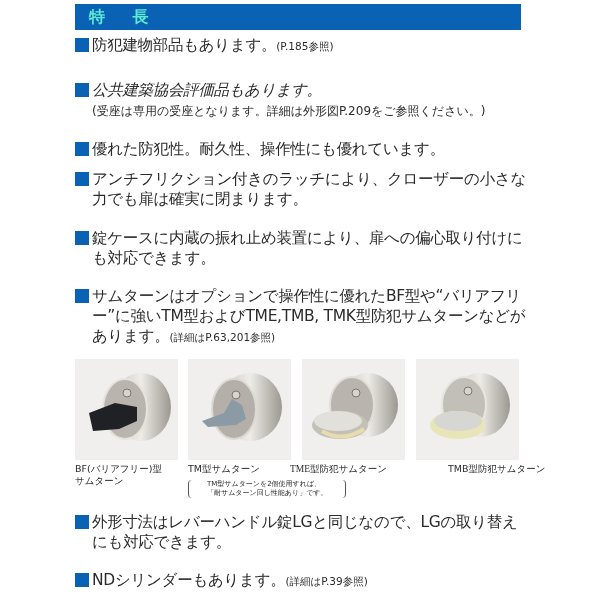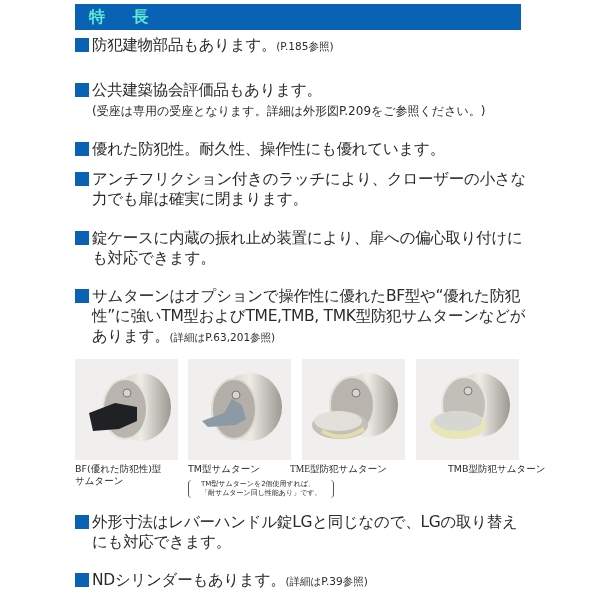--- a/index.html
+++ b/index.html
@@ -11,35 +11,35 @@
                   color:#5eead4; letter-spacing:11px; line-height:20px; }
   .feature { position:absolute; left:75px; width:460px; font-size:15.5px; line-height:20px;
              color:#2b2b2b; letter-spacing:-0.3px; }
   .feature .bullet { position:absolute; left:0; top:3px; width:14px; height:14px; background:#0a62b4; }
   .feature .text { display:block; padding-left:17px; }
   .feature .ref { font-size:10.5px; letter-spacing:0; }
   .note { position:absolute; left:92px; font-size:12px; line-height:14px; color:#2b2b2b; }
   .photo { position:absolute; top:359px; width:103px; height:101px; background:#f1efee; overflow:hidden; }
   .caption { position:absolute; top:463px; font-size:9.5px; line-height:12px; color:#2b2b2b; white-space:nowrap; }
   .subnote { position:absolute; left:188px; top:480px; font-size:7px; line-height:9px; color:#2b2b2b;
-             border-left:1px solid #555; border-right:1px solid #555; border-radius:4px; padding:0 12px; }
+             border-left:1px solid #555; border-right:1px solid #555; border-radius:4px; padding:0 18px; }
 </style>
 </head>
 <body>
 
 <div class="header-bar">
   <span class="header-title">特 長</span>
 </div>
 
 <div class="feature" style="top:35px;">
   <span class="bullet"></span>
   <span class="text"><span>防犯建物部品もあります。</span><span class="ref">(P.185参照)</span></span>
 </div>
 
-<div class="feature" style="top:80px;">
+<div class="feature" style="top:80px;font-style:italic;">
   <span class="bullet"></span>
   <span class="text">公共建築協会評価品もあります。</span>
 </div>
 <div class="note" style="top:104px;">(受座は専用の受座となります。詳細は外形図P.209をご参照ください。)</div>
 
 <div class="feature" style="top:131px;margin-top:8px;">
   <span class="bullet"></span>
   <span class="text">優れた防犯性。耐久性、操作性にも優れています。</span>
 </div>
 
@@ -48,21 +48,21 @@
   <span class="text">アンチフリクション付きのラッチにより、クローザーの小さな力でも扉は確実に閉まります。</span>
 </div>
 
 <div class="feature" style="top:228px; width:452px;">
   <span class="bullet"></span>
   <span class="text">錠ケースに内蔵の振れ止め装置により、扉への偏心取り付けにも対応できます。</span>
 </div>
 
 <div class="feature" style="top:286px; width:452px;">
   <span class="bullet"></span>
-  <span class="text"><span>サムターンはオプションで操作性に優れたBF型や“優れた防犯性”に強いTM型およびTME,TMB, TMK型防犯サムターンなどがあります。</span><span class="ref">(詳細はP.63,201参照)</span></span>
+  <span class="text"><span>サムターンはオプションで操作性に優れたBF型や“バリアフリー”に強いTM型およびTME,TMB, TMK型防犯サムターンなどがあります。</span><span class="ref">(詳細はP.63,201参照)</span></span>
 </div>
 
 <div class="photo" style="left:75px;">
   <svg width="103" height="101" viewBox="0 0 103 101">
     <defs>
       <linearGradient id="g1" x1="0" y1="0" x2="1" y2="0">
           <stop offset="0" stop-color="#c9c6c0"></stop>
           <stop offset="0.5" stop-color="#eeece7"></stop>
           <stop offset="1" stop-color="#9c9891"></stop>
         </linearGradient>
@@ -95,21 +95,21 @@
   <svg width="103" height="101" viewBox="0 0 103 101">
     <ellipse cx="64" cy="46" rx="30" ry="32" fill="url(#g1)"></ellipse>
     <ellipse cx="48" cy="46" rx="22" ry="28" fill="#c2bfb8" stroke="#e8e5df" stroke-width="2"></ellipse>
     <circle cx="52" cy="32" r="4" fill="#d8d5cf" stroke="#777" stroke-width="1"></circle>
     <ellipse cx="42" cy="66" rx="28" ry="14" fill="#e8e6b8"></ellipse>
     <ellipse cx="42" cy="62" rx="24" ry="10" fill="#d6d6d3"></ellipse>
   </svg>
 </div>
 
 <div class="caption" style="left:75px;">
-  <div>BF(優れた防犯性)型</div>
+  <div>BF(バリアフリー)型</div>
   <div>サムターン</div>
 </div>
 <div class="caption" style="left:188px;">
   <div>TM型サムターン</div>
 </div>
 <div class="subnote">
   <div>TM型サムターンを2個使用すれば、</div>
   <div>「耐サムターン回し性能あり」です。</div>
 </div>
 <div class="caption" style="left:290px;font-family:Liberation Serif, serif;">

